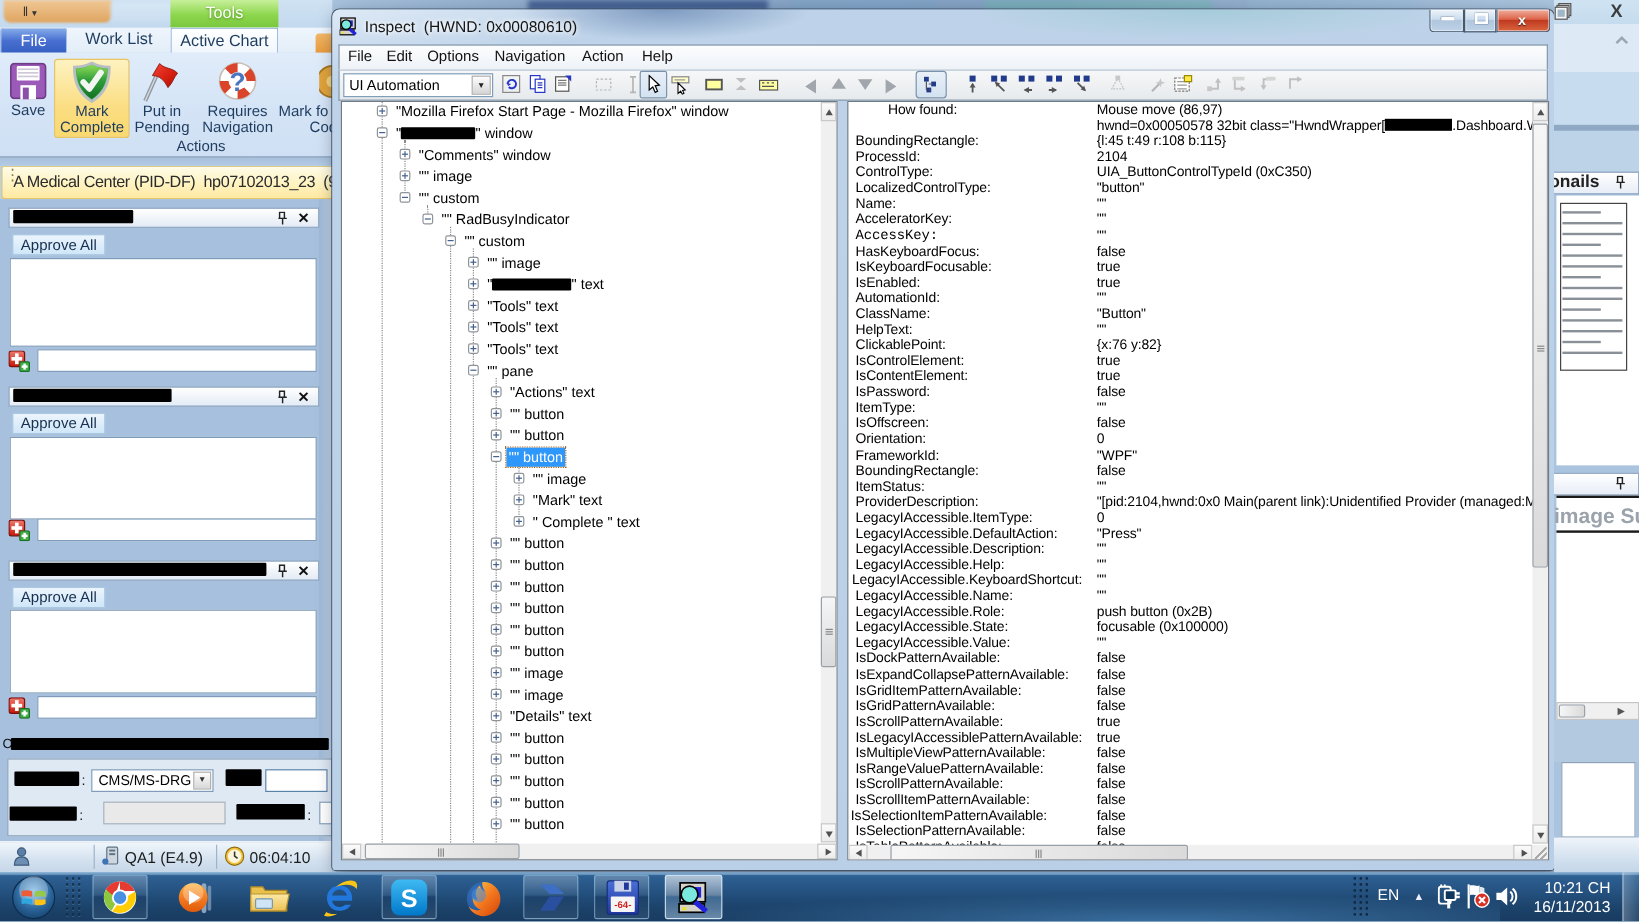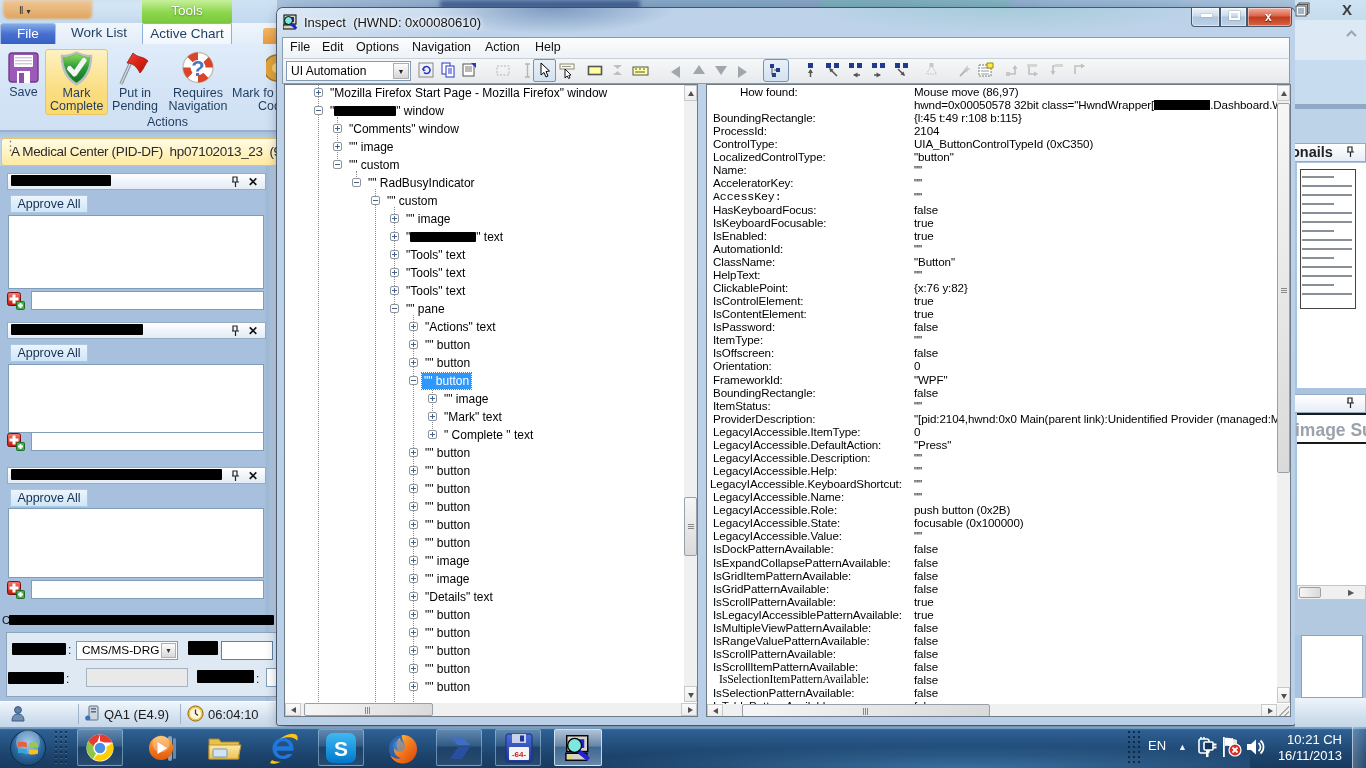--- a/index.html
+++ b/index.html
@@ -648,21 +648,21 @@
       <div class="prow" style="left:6px;top:523px;">IsLegacyIAccessiblePatternAvailable:</div>
       <div class="prow" style="left:207px;top:523px;">true</div>
       <div class="prow" style="left:6px;top:536px;">IsMultipleViewPatternAvailable:</div>
       <div class="prow" style="left:207px;top:536px;">false</div>
       <div class="prow" style="left:6px;top:549px;">IsRangeValuePatternAvailable:</div>
       <div class="prow" style="left:207px;top:549px;">false</div>
       <div class="prow" style="left:6px;top:562px;">IsScrollPatternAvailable:</div>
       <div class="prow" style="left:207px;top:562px;">false</div>
       <div class="prow" style="left:6px;top:575px;">IsScrollItemPatternAvailable:</div>
       <div class="prow" style="left:207px;top:575px;">false</div>
-      <div class="prow" style="left:12px;top:588px;font-family:Liberation Serif, serif;">IsSelectionItemPatternAvailable:</div>
+      <div class="prow" style="left:2px;top:588px;">IsSelectionItemPatternAvailable:</div>
       <div class="prow" style="left:207px;top:588px;">false</div>
       <div class="prow" style="left:6px;top:601px;">IsSelectionPatternAvailable:</div>
       <div class="prow" style="left:207px;top:601px;">false</div>
       <div class="prow" style="left:6px;top:614px;">IsTablePatternAvailable:</div>
       <div class="prow" style="left:207px;top:614px;">false</div>
       <div class="sb" style="left:570px;top:0;width:13px;height:618px;"></div>
       <div class="a" style="left:570px;top:0;width:13px;height:16px;background:linear-gradient(#fbfbfb,#ececec);border:1px solid #c9c9c9;">
         <span style="position:absolute;left:3px;top:5px;width:0;height:0;border-left:3.5px solid transparent;border-right:3.5px solid transparent;border-bottom:5px solid #505050"></span>
       </div>
       <div class="a" style="left:570px;top:602px;width:13px;height:16px;background:linear-gradient(#fbfbfb,#ececec);border:1px solid #c9c9c9;">

